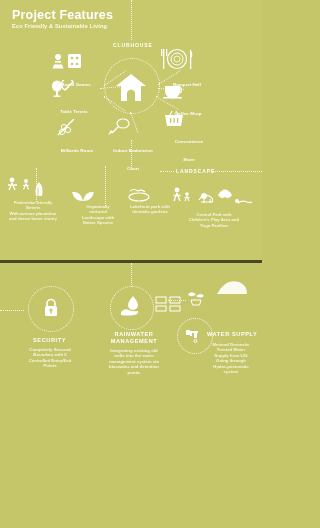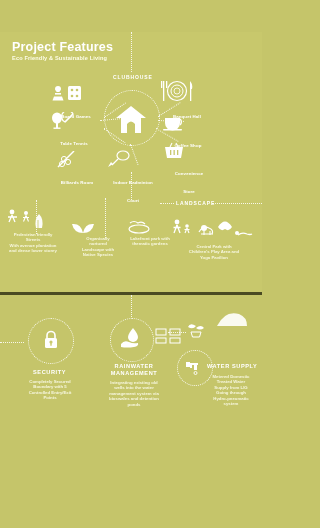--- a/index.html
+++ b/index.html
@@ -1,21 +1,21 @@
 <!DOCTYPE html>
 <html><head>
 <meta charset="utf-8">
 <style>
   html,body{margin:0;padding:0;}
   body{
     width:262px;height:528px;overflow:hidden;
     font-family:"Liberation Sans", sans-serif;
     background:#c5c56a;
   }
-  .page{position:relative;width:262px;height:376px;overflow:hidden;margin-top:32px;}
+  .page{position:relative;width:262px;height:376px;overflow:hidden;}
 
   .sec-top{position:absolute;left:0;top:0;width:262px;height:260px;background:#c8c86c;}
   .divider{position:absolute;left:0;top:260px;width:262px;height:3px;background:#4a4a22;}
 
   .title{position:absolute;left:12px;top:8px;color:#ffffff;font-size:12.5px;font-weight:bold;letter-spacing:.2px;}
   .subtitle{position:absolute;left:12px;top:23px;color:#fdfde8;font-size:5.6px;font-weight:bold;letter-spacing:.15px;}
 
   .node{position:absolute;text-align:center;color:#ffffff;}
   .node .lbl{font-size:4.4px;line-height:5.6px;font-weight:bold;letter-spacing:.1px;white-space:pre-line;}
   .ico{display:block;margin:0 auto 2px auto;}

